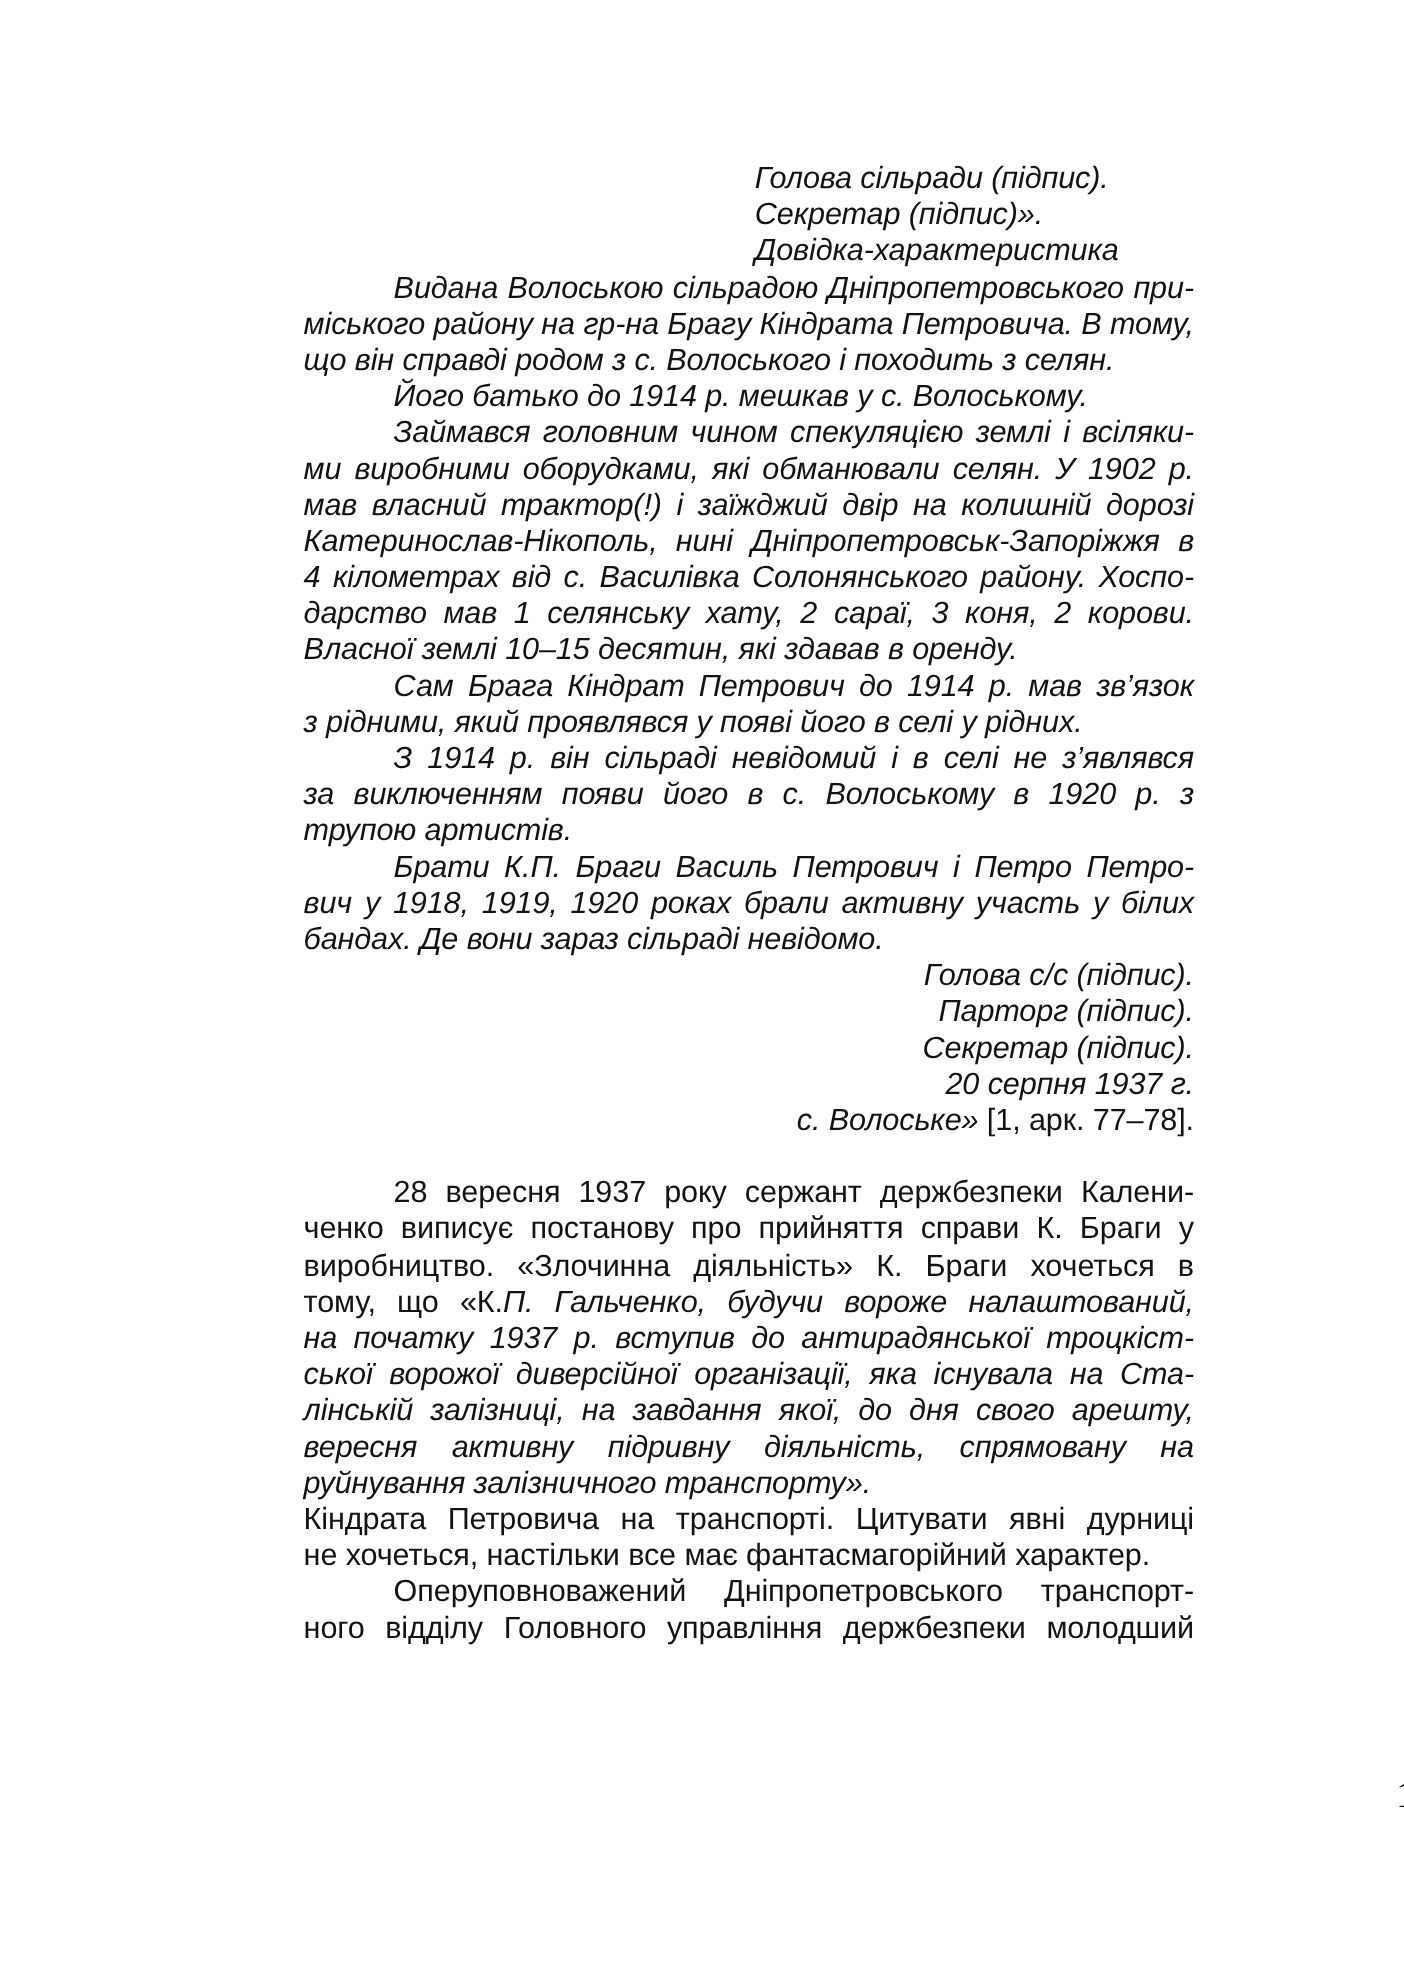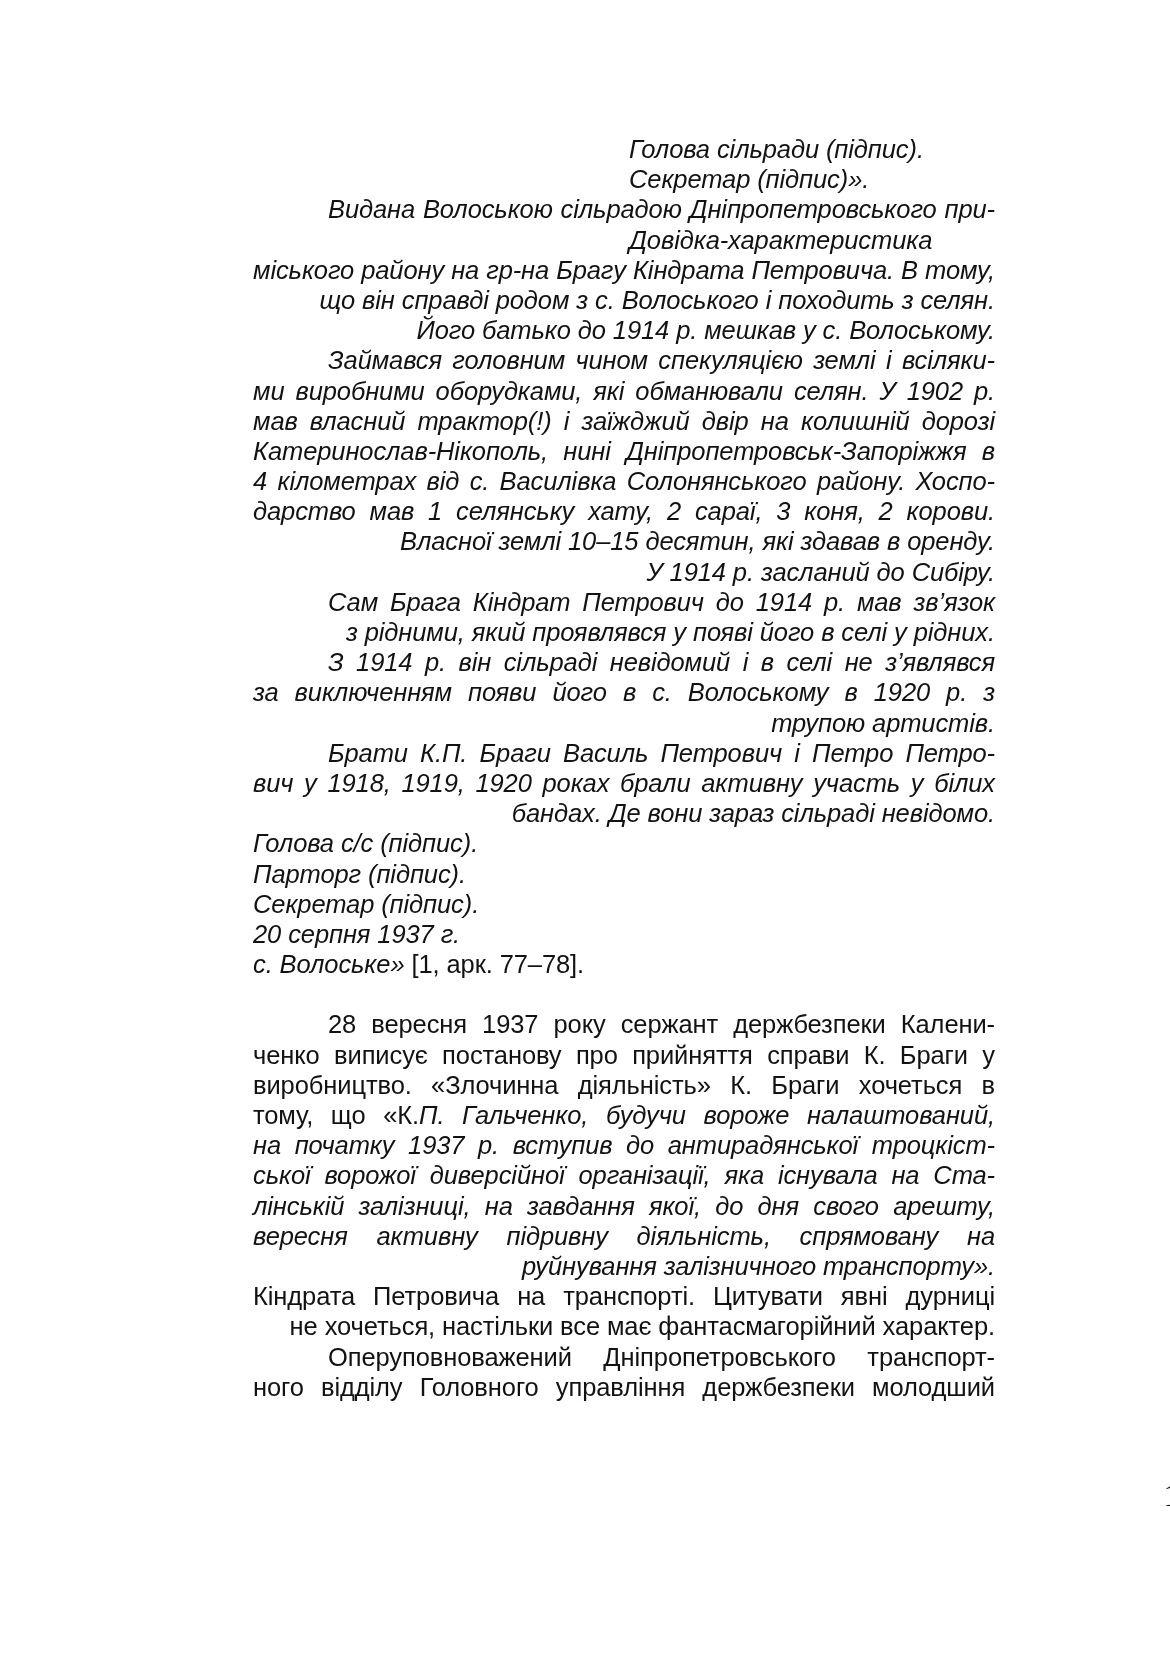--- a/index.html
+++ b/index.html
@@ -22,22 +22,22 @@
     font-family: "Liberation Sans", sans-serif;
     font-size: 25.5px;
     line-height: 30.2px;
     color: #121212;
     letter-spacing: -0.1px;
   }
   .line {
     height: 30.2px;
     white-space: normal;
   }
-  .line.left   { text-align: right; }
-  .line.right  { text-align: left; }
+  .line.left   { text-align: left; }
+  .line.right  { text-align: right; }
   .line.justify {
     text-align: justify;
     text-align-last: justify;
     text-justify: inter-word;
   }
   .line.offset { padding-left: 376px; text-align: left; }
   .line.indent { text-indent: 75px; }
   .line.gap    { height: 30.2px; }
   .italic      { font-style: italic; }
   .page-number {
@@ -52,33 +52,32 @@
   }
 </style>
 </head>
 <body>
 
 <div class="page">
   <div class="text-block">
     <div>
         <div class="line offset italic">Голова сільради (підпис).</div>
         <div class="line offset italic">Секретар (підпис)».</div>
+        <div class="line offset italic">Довідка-характеристика</div>
         <div class="line justify indent italic">Видана Волоською сільрадою Дніпропетровського при-</div>
-        <div class="line offset italic">Довідка-характеристика</div>
         <div class="line justify italic">міського району на гр-на Брагу Кіндрата Петровича. В тому,</div>
         <div class="line left italic">що він справді родом з с. Волоського і походить з селян.</div>
         <div class="line left indent italic">Його батько до 1914 р. мешкав у с. Волоському.</div>
         <div class="line justify indent italic">Займався головним чином спекуляцією землі і всіляки-</div>
         <div class="line justify italic">ми виробними оборудками, які обманювали селян. У 1902 р.</div>
         <div class="line justify italic">мав власний трактор(!) і заїжджий двір на колишній дорозі</div>
         <div class="line justify italic">Катеринослав-Нікополь, нині Дніпропетровськ-Запоріжжя в</div>
         <div class="line justify italic">4 кілометрах від с. Василівка Солонянського району. Хоспо-</div>
         <div class="line justify italic">дарство мав 1 селянську хату, 2 сараї, 3 коня, 2 корови.</div>
         <div class="line left italic">Власної землі 10–15 десятин, які здавав в оренду.</div>
-        <div class="line left indent italic">У 1914 р. засланий до Сибіру.</div>
         <div class="line justify indent italic">Сам Брага Кіндрат Петрович до 1914 р. мав зв’язок</div>
         <div class="line left italic">з рідними, який проявлявся у появі його в селі у рідних.</div>
         <div class="line justify indent italic">З 1914 р. він сільраді невідомий і в селі не з’являвся</div>
         <div class="line justify italic">за виключенням появи його в с. Волоському в 1920 р. з</div>
         <div class="line left italic">трупою артистів.</div>
         <div class="line justify indent italic">Брати К.П. Браги Василь Петрович і Петро Петро-</div>
         <div class="line justify italic">вич у 1918, 1919, 1920 роках брали активну участь у білих</div>
         <div class="line left italic">бандах. Де вони зараз сільраді невідомо.</div>
         <div class="line right italic">Голова с/с (підпис).</div>
         <div class="line right italic">Парторг (підпис).</div>

